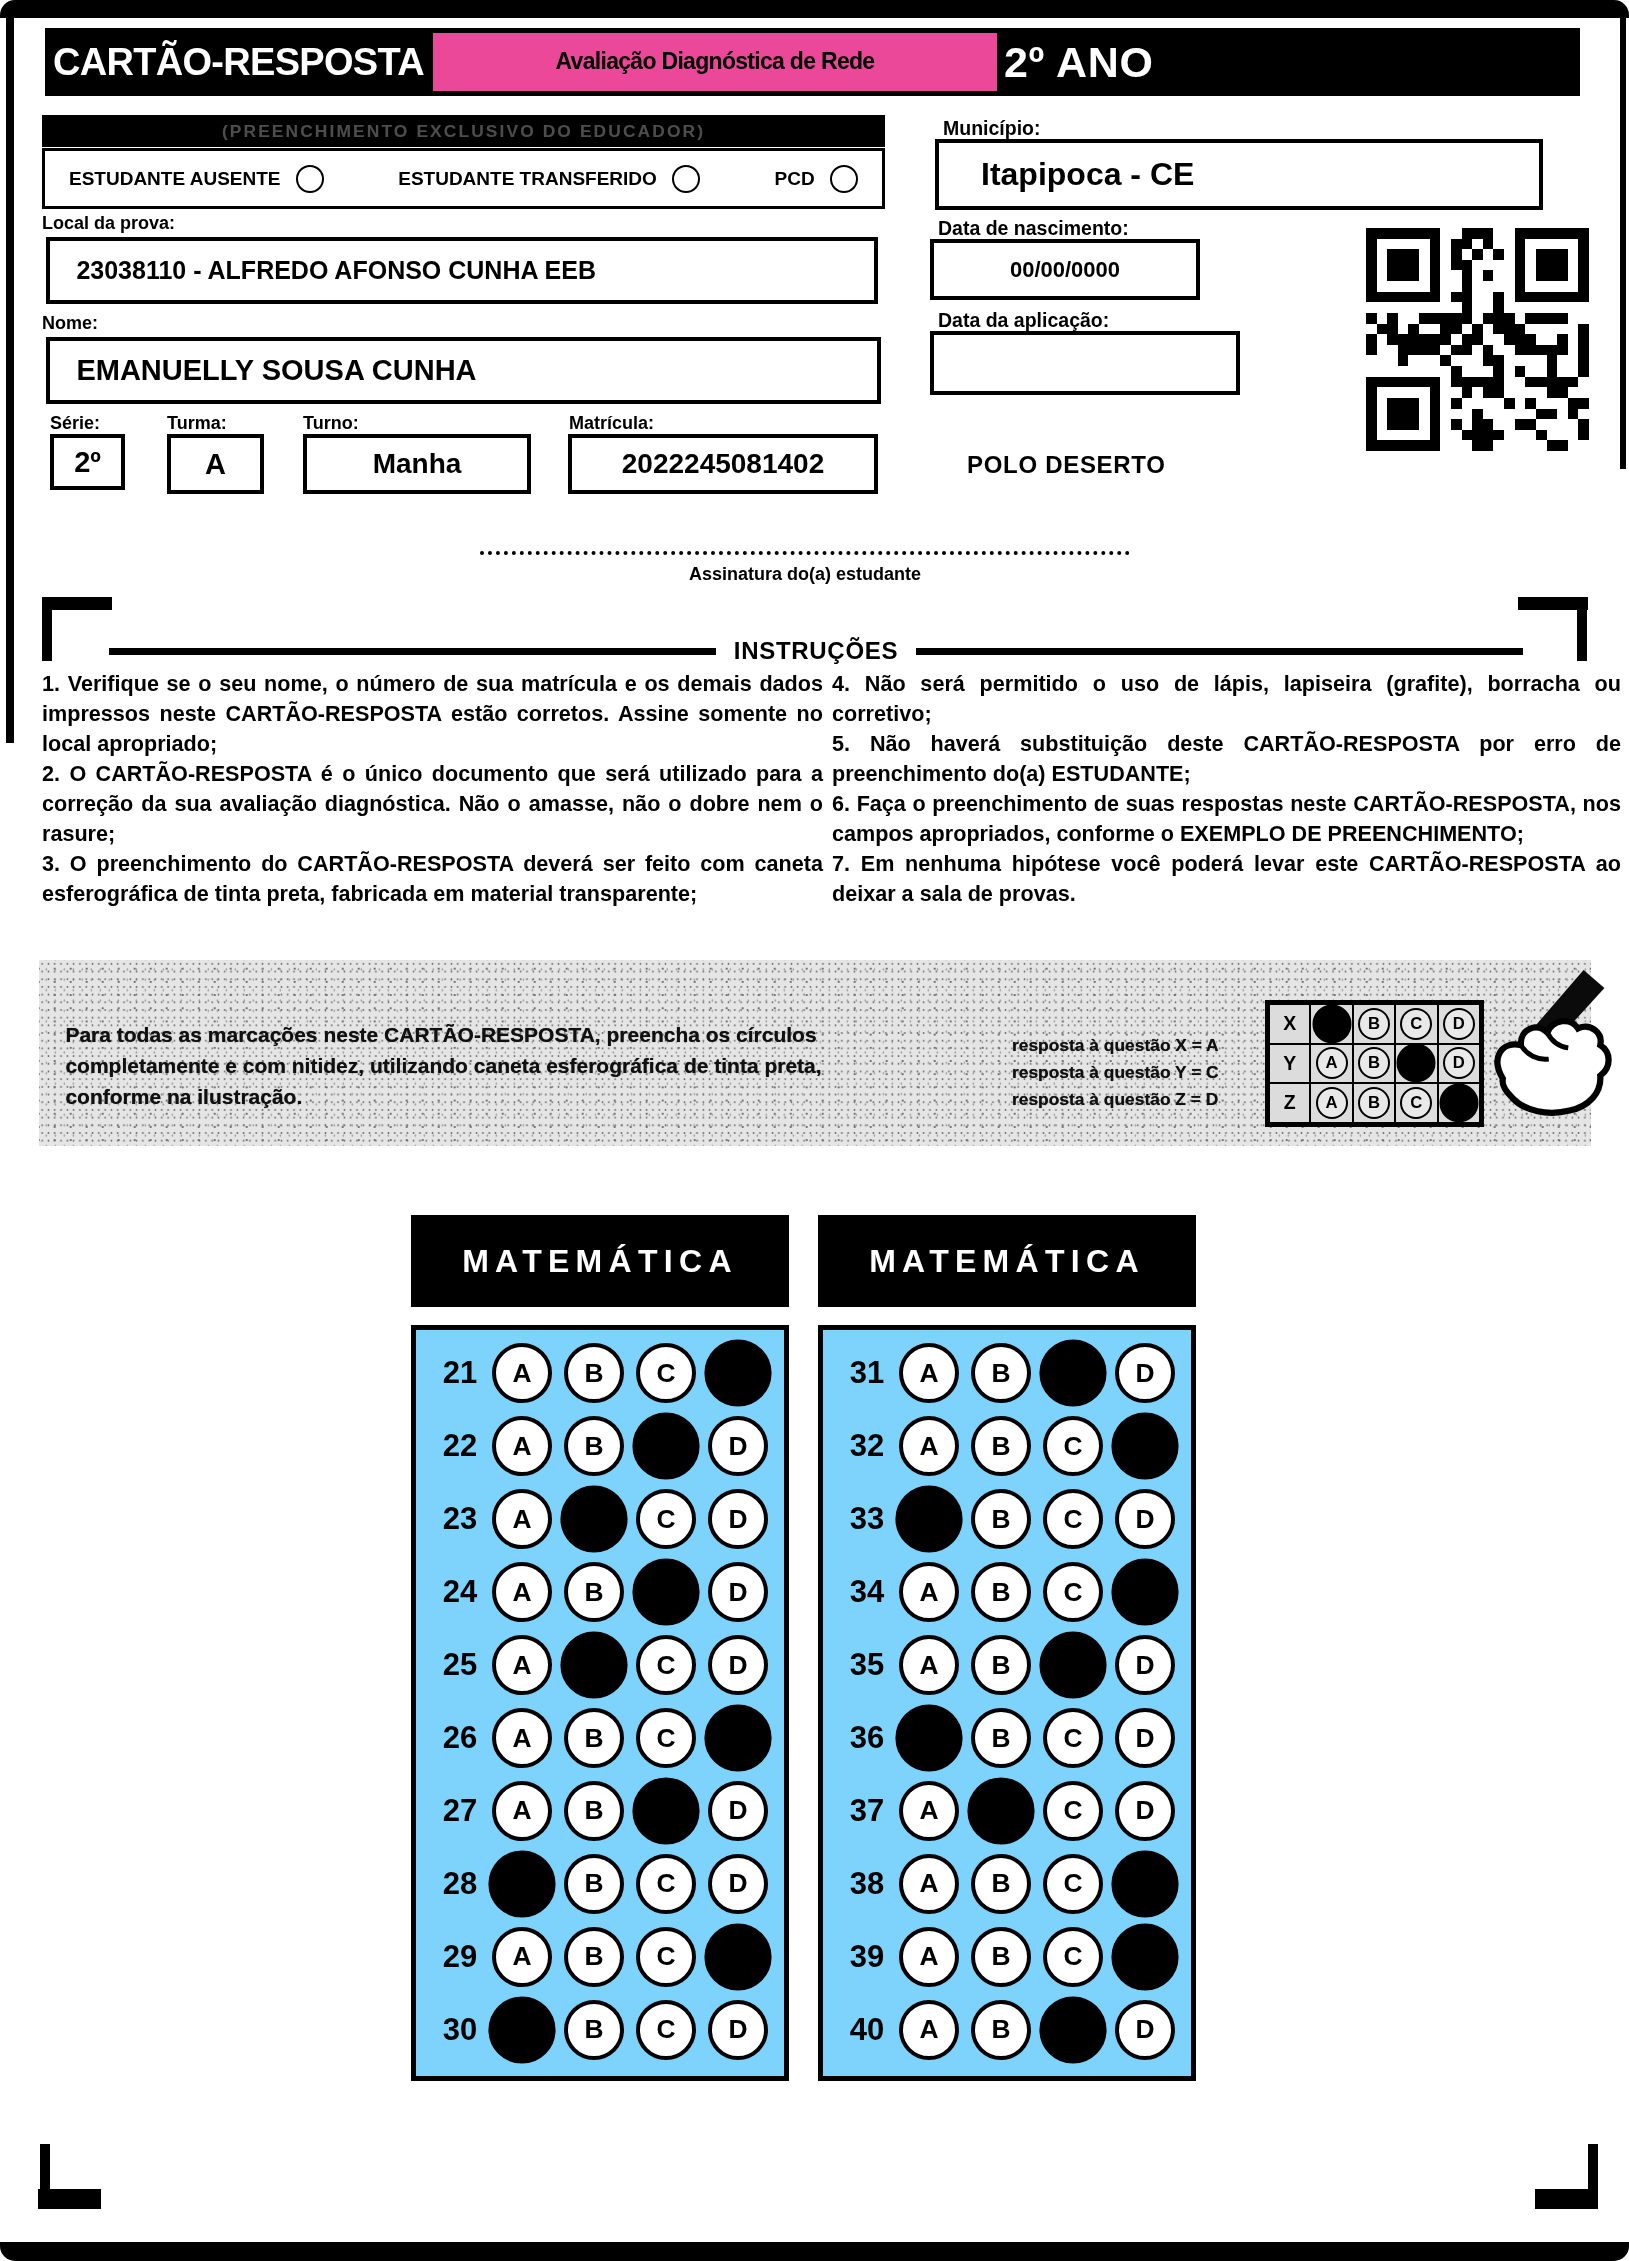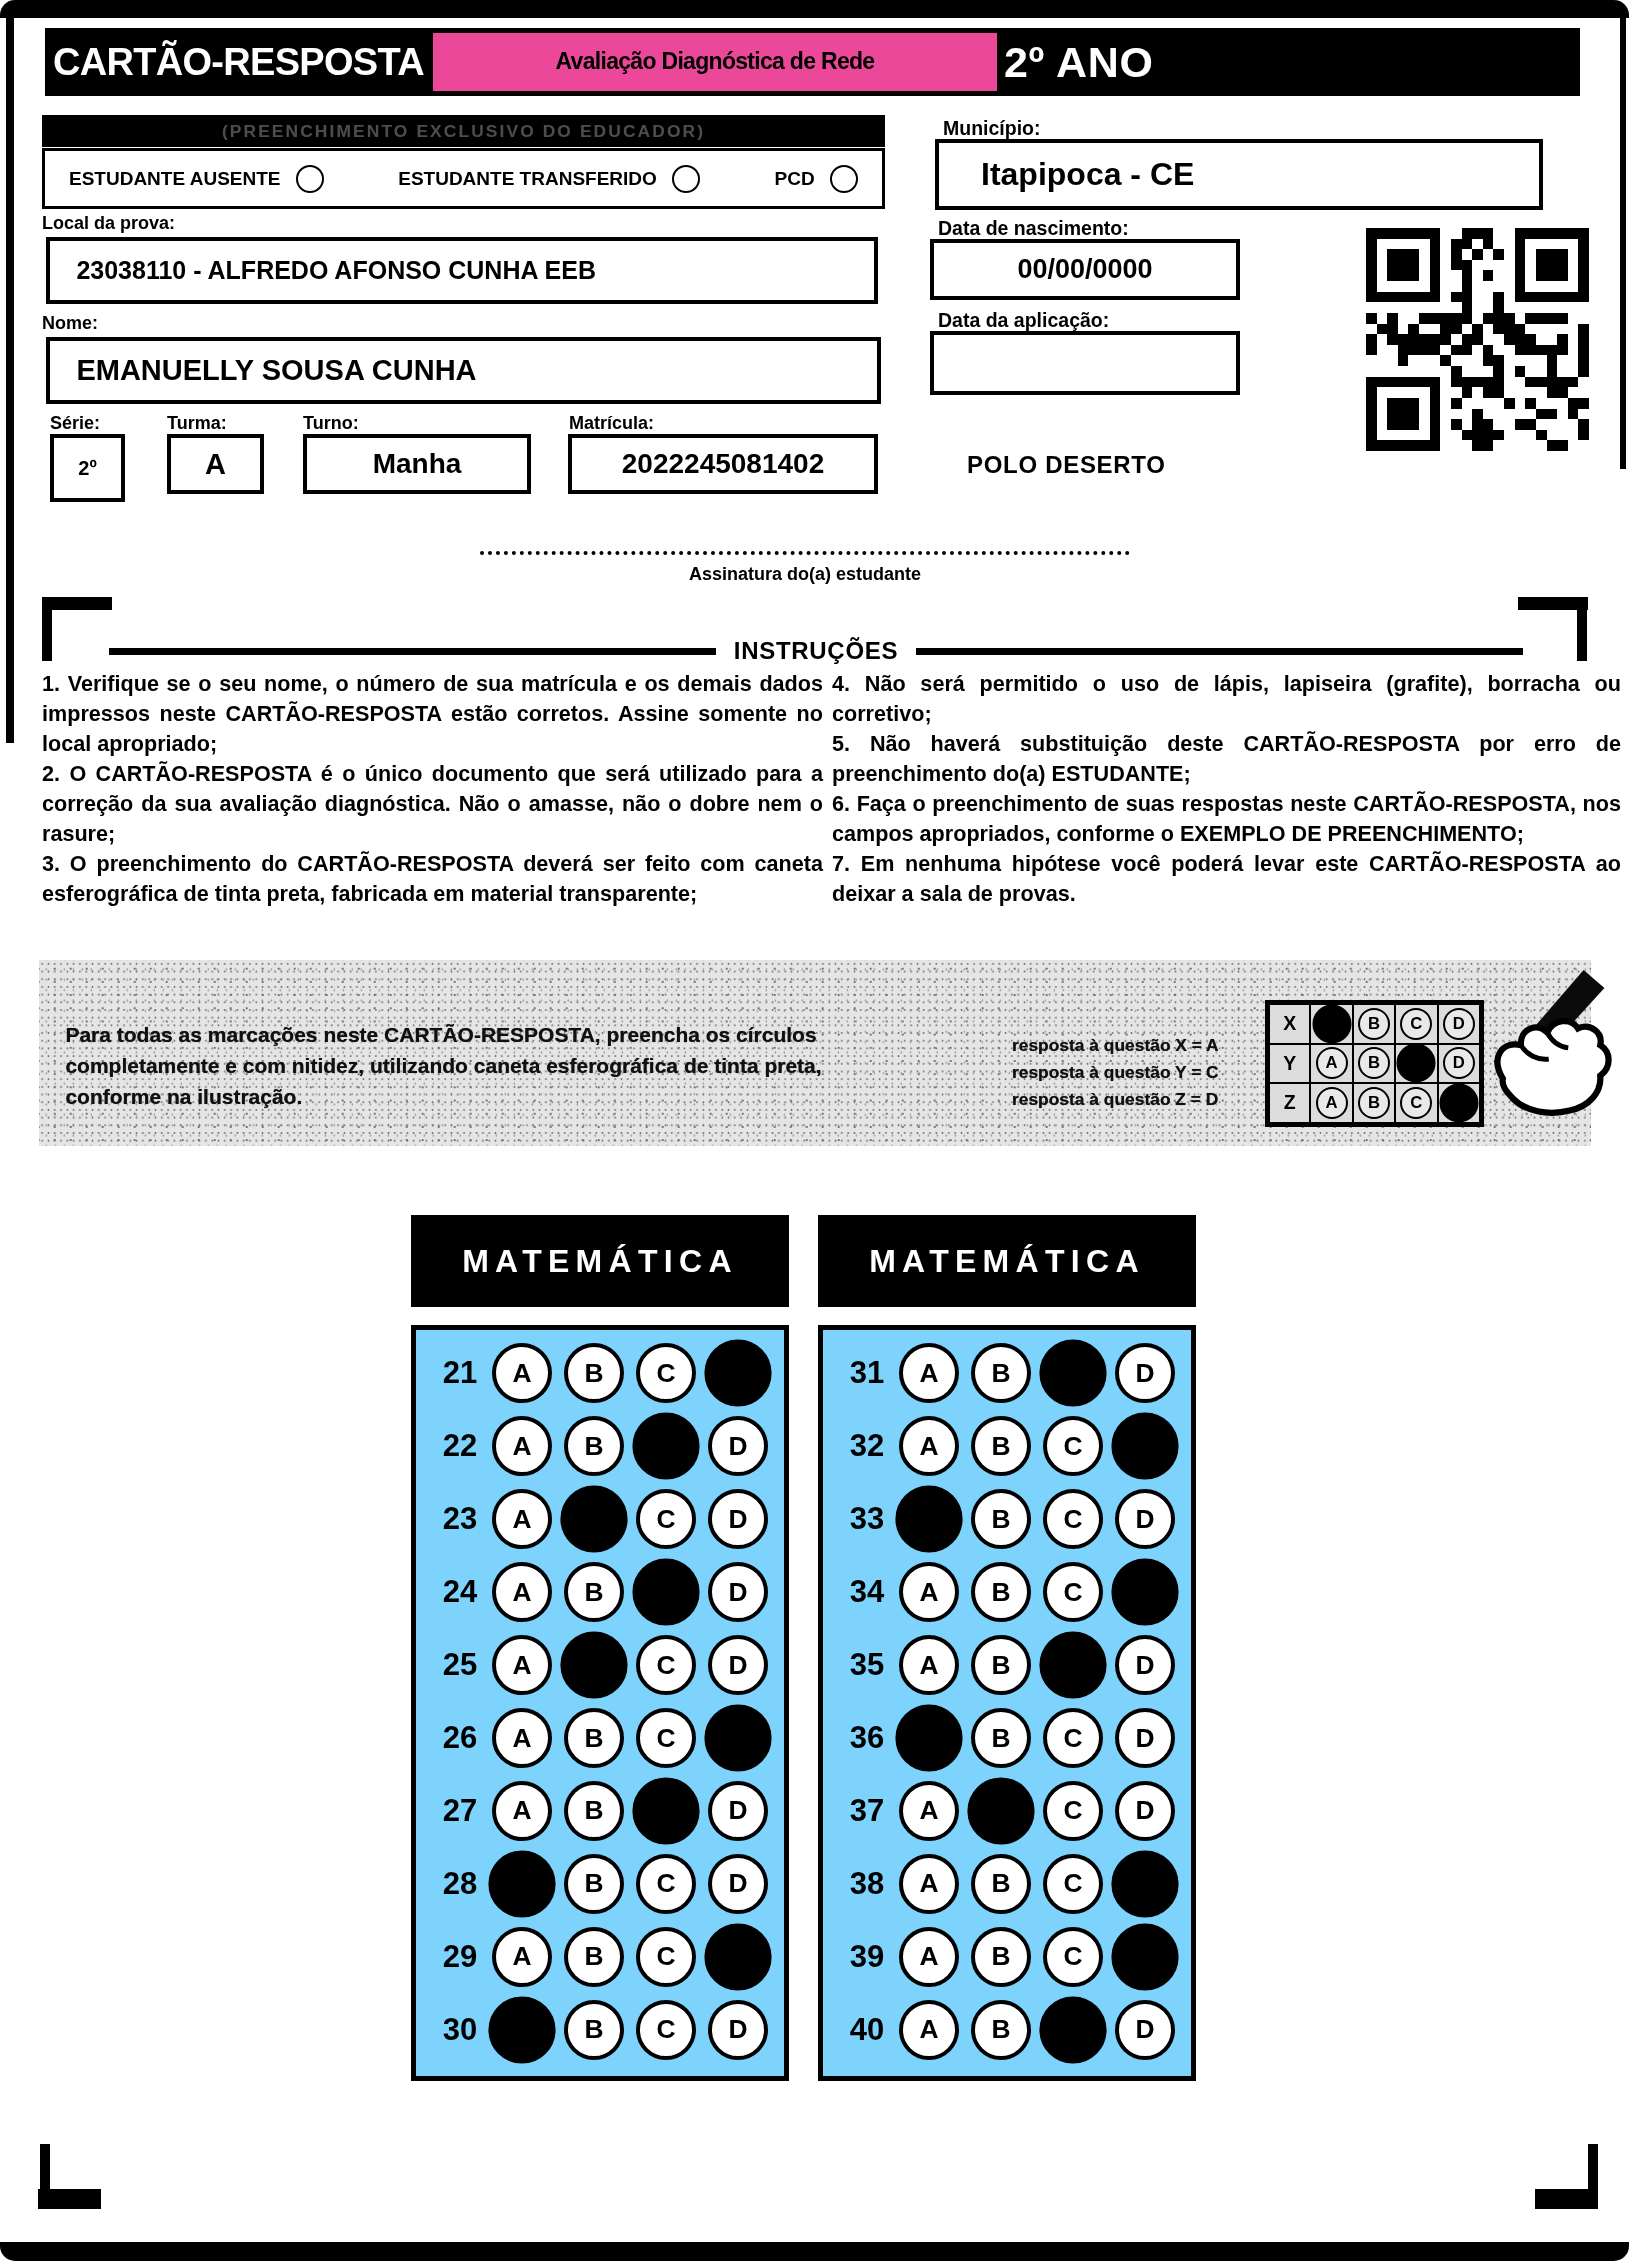--- a/index.html
+++ b/index.html
@@ -117,40 +117,40 @@
   <div class="f-label" style="left:42px;top:313px;">Nome:</div>
   <div class="f-box pad" style="left:46px;top:337px;width:835px;height:67px;font-size:29px;">
     <span>EMANUELLY SOUSA CUNHA</span>
   </div>
 
   <div class="f-label" style="left:50px;top:413px;">Série:</div>
   <div class="f-label" style="left:167px;top:413px;">Turma:</div>
   <div class="f-label" style="left:303px;top:413px;">Turno:</div>
   <div class="f-label" style="left:569px;top:413px;">Matrícula:</div>
 
-  <div class="f-box center" style="left:50px;top:434px;width:75px;height:68px;font-size:20px;">
+  <div class="f-box center" style="left:50px;top:434px;width:75px;height:56px;font-size:29px;">
     <span>2º</span>
   </div>
   <div class="f-box center" style="left:167px;top:434px;width:97px;height:60px;font-size:29px;">
     <span>A</span>
   </div>
   <div class="f-box center" style="left:303px;top:434px;width:228px;height:60px;font-size:28px;">
     <span>Manha</span>
   </div>
   <div class="f-box center" style="left:568px;top:434px;width:310px;height:60px;font-size:28px;">
     <span>2022245081402</span>
   </div>
 
   <div class="f-label" style="left:943px;top:117px;font-size:19.5px;">Município:</div>
   <div class="f-box pad" style="left:935px;top:139px;width:608px;height:71px;font-size:32px;padding-left:42px;">
     <span>Itapipoca - CE</span>
   </div>
 
   <div class="f-label" style="left:938px;top:217px;font-size:19.5px;">Data de nascimento:</div>
-  <div class="f-box center" style="left:930px;top:239px;width:310px;height:61px;font-size:27px;text-align:right;">
+  <div class="f-box center" style="left:930px;top:239px;width:270px;height:61px;font-size:22px;text-align:right;">
     <span>00/00/0000</span>
   </div>
 
   <div class="f-label" style="left:938px;top:309px;font-size:19.5px;">Data da aplicação:</div>
   <div class="f-box center" style="left:930px;top:331px;width:310px;height:64px;font-size:29px;">
     <span></span>
   </div>
 
   <div class="qr"><svg width="223" height="223" viewBox="0 0 21 21" shape-rendering="crispEdges">
         <rect x="0" y="0" width="21" height="21" fill="#fff"></rect>

